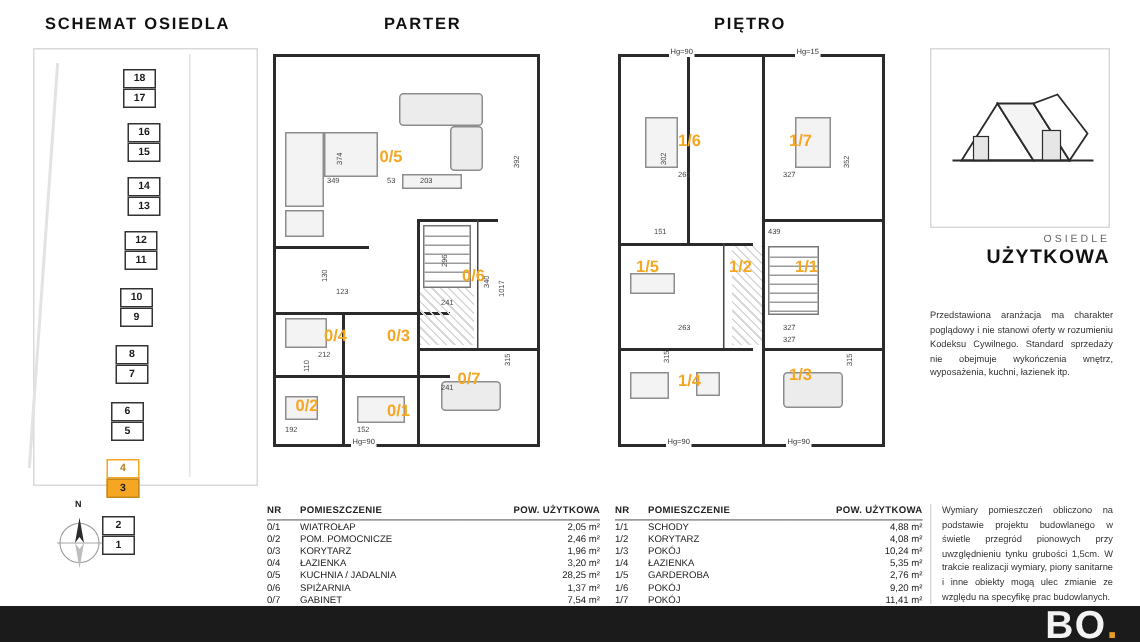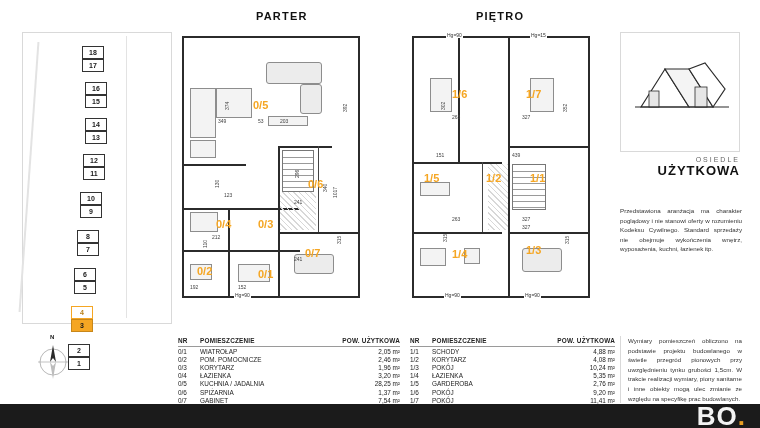--- a/index.html
+++ b/index.html
@@ -92,20 +92,21 @@
   }
   #bottombar .bb-dot { color:#f5a623; }
 
   .hdr { position:absolute; }
 </style>
 </head>
 <body>
 
 <div class="page">
 
+  <div class="ttl hdr" id="schemat-title">SCHEMAT OSIEDLA</div>
   <div class="ttl hdr" style="left:256px; top:10px;">PARTER</div>
   <div class="ttl hdr" style="left:476px; top:10px;">PIĘTRO</div>
 
   <div id="schemat-box">
     <div class="frame"></div>
 
     <div class="roadline" style="left:6px; top:10px; width:2px; height:270px; transform:skewX(-4deg);"></div>
     <div class="roadline" style="left:104px; top:4px; width:1px; height:282px;"></div>
 
     <div class="lot" style="left:60px; top:14px;">18</div>

